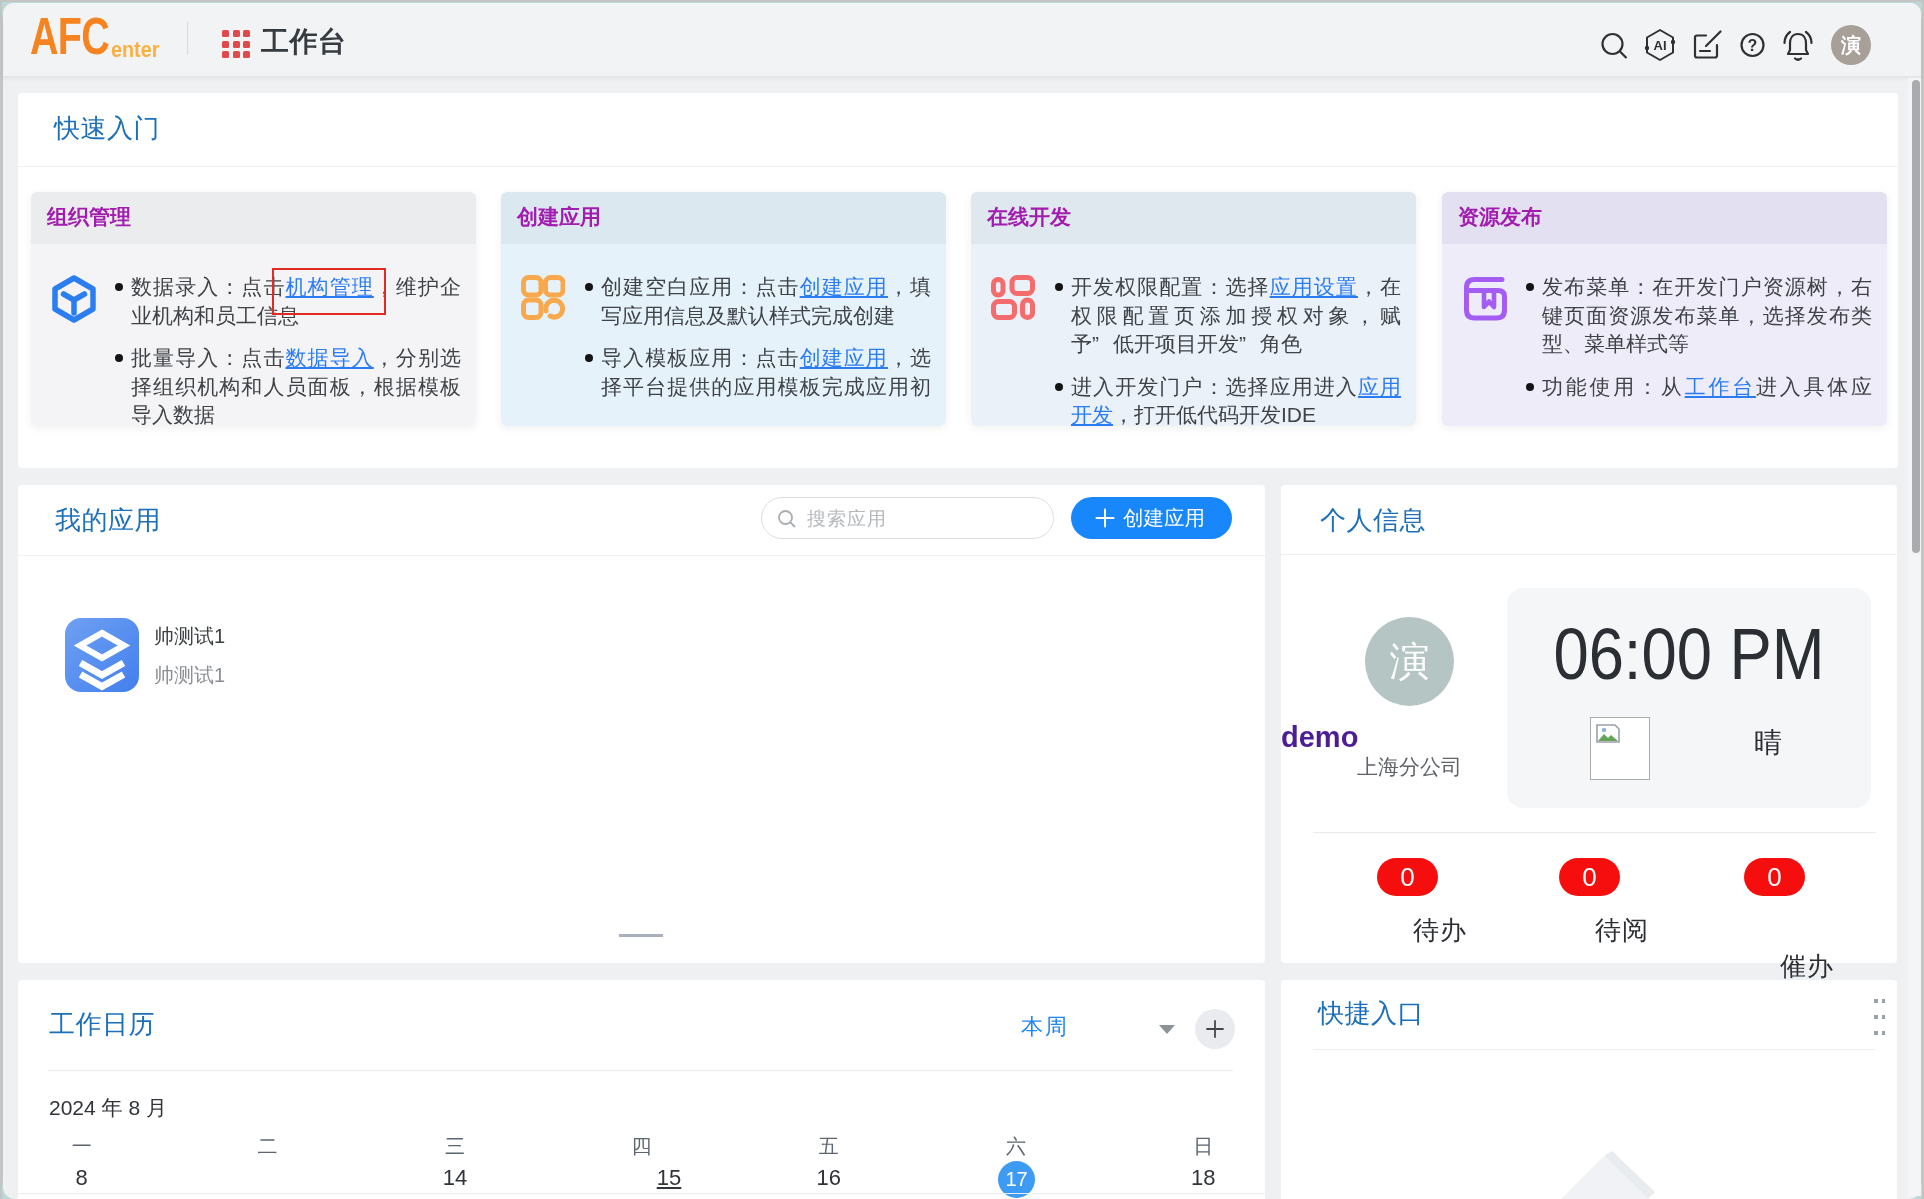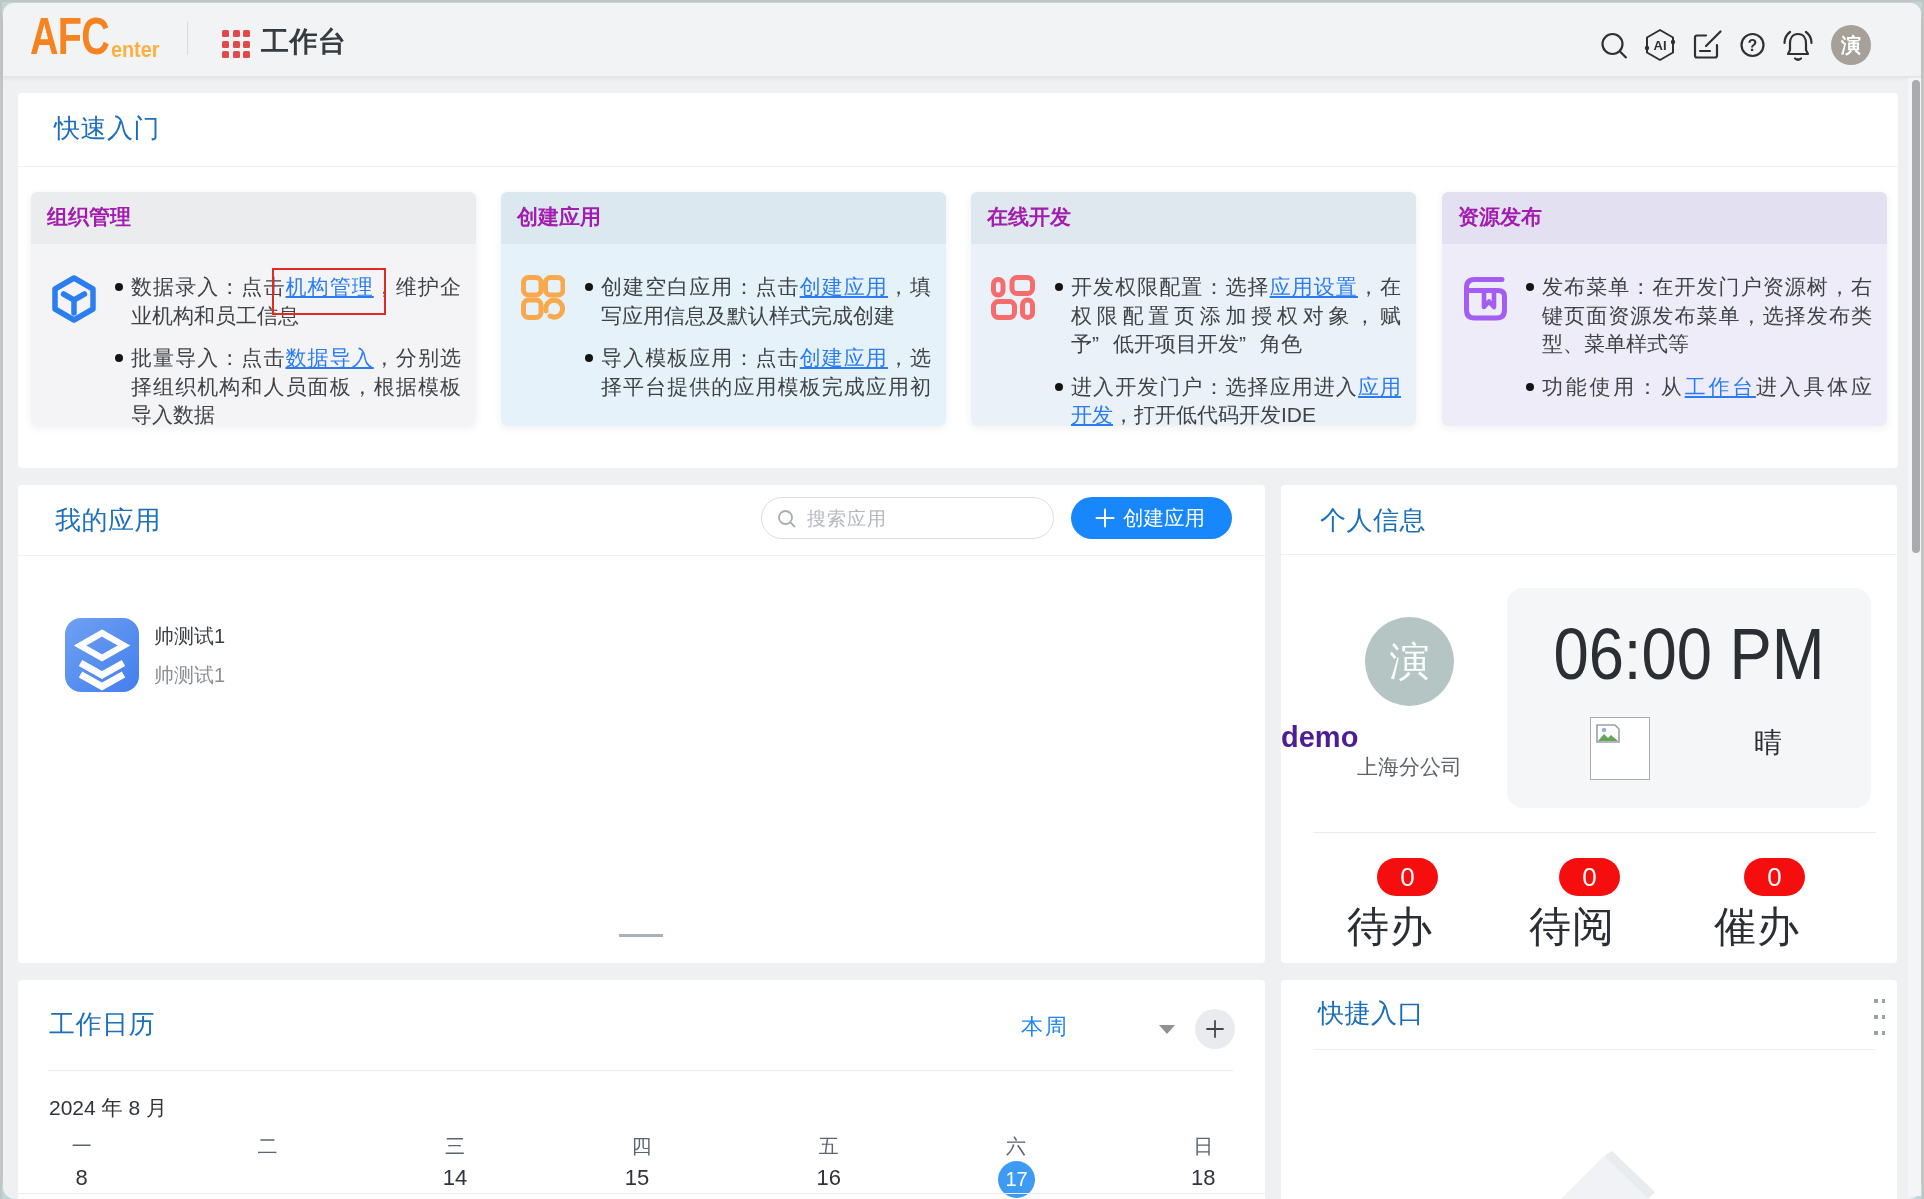--- a/index.html
+++ b/index.html
@@ -46,21 +46,21 @@
 .dash { position:absolute; left:619px; top:934px; width:44px; height:3px; background:#a9b0bc; }
 
 .avatar { position:absolute; left:1365px; top:617px; width:89px; height:89px; border-radius:50%; background:#b5c5c4; color:#fff; font-size:40px; text-align:center; line-height:89px; }
 .uname { position:absolute; left:1281px; top:723px; width:257px; text-align:left; font-size:29px; line-height:29px; font-weight:bold; color:#4c1d95; }
 .uorg { position:absolute; left:1281px; top:756px; width:257px; text-align:center; font-size:21px; line-height:21px; color:#5f6368; }
 .clockcard { position:absolute; left:1507px; top:588px; width:364px; height:220px; background:#f4f6f8; border-radius:16px; }
 .clocktime { position:absolute; left:0; top:30px; width:364px; text-align:center; font-size:72px; line-height:72px; color:#2b2e33; transform:scaleX(.88); transform-origin:50% 0; }
 .imgbox { position:absolute; left:83px; top:129px; width:60px; height:63px; background:#fff; border:1px solid #ababab; }
 .sunny { position:absolute; left:247px; top:141px; font-size:28px; line-height:28px; color:#2b2e33; }
 .badge { position:absolute; top:858px; width:61px; height:38px; background:#f60d0d; border-radius:19px; color:#fff; font-size:26px; font-weight:400; text-align:center; line-height:38px; }
-.blabel { position:absolute; top:913px; width:120px; text-align:left; font-size:42px; line-height:34px; color:#2b2e33; letter-spacing:1px;font-family:Liberation Mono, monospace; }
+.blabel { position:absolute; top:913px; width:120px; text-align:right; font-size:26px; line-height:34px; color:#2b2e33; letter-spacing:1px; }
 
 .cweek { position:absolute; top:1136px; width:60px; margin-left:-30px; text-align:center; font-size:20px; line-height:20px; color:#5d6670; }
 .cdate { position:absolute; top:1167px; width:60px; margin-left:-30px; text-align:center; font-size:22px; line-height:22px; color:#303339; }
 .c17 { position:absolute; left:998px; top:1161px; width:37px; height:37px; background:#3e9bf4; border-radius:50%; color:#fff; font-size:20px; text-align:center; line-height:37px; }
 .plusbtn { position:absolute; left:1195px; top:1009px; width:40px; height:40px; border-radius:50%; background:#e9ebee; }
 .dots6 { position:absolute; left:1874px; top:999px; width:11px; height:37px; }
 .dots6 i { position:absolute; width:3.5px; height:3.5px; background:#9aa0a6; }
 </style>
 </head>
 <body>
@@ -230,42 +230,42 @@
     </svg>
   </div>
   <div class="sunny">晴</div>
 </div>
 <div class="pdiv" style="left:1313px;top:832px;width:563px;background:#e9eaec;"></div>
 <div class="badge" style="left:1377px;">0</div>
 <div class="badge" style="left:1559px;">0</div>
 <div class="badge" style="left:1744px;">0</div>
 <div class="blabel" style="left:1347px;">待办</div>
 <div class="blabel" style="left:1529px;">待阅</div>
-<div class="blabel" style="left:1714px;">催办</div>
+<div class="blabel" style="left:1714px;margin-top:36px;">催办</div>
 
 <div class="panel" style="left:18px;top:980px;width:1247px;height:230px;"></div>
 <div class="ptitle" style="left:49px;top:1011px;">工作日历</div>
 <div style="position:absolute;left:1021px;top:1016px;font-size:22px;line-height:22px;color:#2186f0;letter-spacing:2px;">本周</div>
 <div class="abs" style="left:1159px;top:1025px;width:0;height:0;border-left:8px solid transparent;border-right:8px solid transparent;border-top:9px solid #8e9298;"></div>
 <div class="plusbtn">
   <svg class="abs" style="left:11px;top:11px;" width="18" height="18" viewBox="0 0 18 18" stroke="#43474c" stroke-width="1.8" stroke-linecap="round">
     <line x1="9" y1="1" x2="9" y2="17"></line>
       <line x1="1" y1="9" x2="17" y2="9"></line>
   </svg>
 </div>
 <div class="pdiv" style="left:48px;top:1070px;width:1185px;background:#e8eaed;"></div>
 <div style="position:absolute;left:49px;top:1094px;font-size:21px;color:#303339;">2024 年 8 月</div>
 <div class="cweek" style="left:81.7px;">一</div>
 <div class="cdate" style="left:81.7px;">8</div>
 <div class="cweek" style="left:267.6px;">二</div>
 <div class="cdate" style="left:267.6px;margin-top:33px;">13</div>
 <div class="cweek" style="left:454.9px;">三</div>
 <div class="cdate" style="left:454.9px;">14</div>
 <div class="cweek" style="left:641.5px;">四</div>
-<div class="cdate" style="left:637px;">15</div>
+<div class="cdate" style="left:669px;text-decoration:underline;">15</div>
 <div class="cweek" style="left:828.7px;">五</div>
 <div class="cdate" style="left:828.7px;">16</div>
 <div class="cweek" style="left:1015.9px;">六</div>
 <div class="cweek" style="left:1203.3px;">日</div>
 <div class="cdate" style="left:1203.3px;">18</div>
 <div class="c17">17</div>
 <div class="pdiv" style="left:18px;top:1193px;width:1247px;background:#ebedef;"></div>
 
 <div class="panel" style="left:1281px;top:980px;width:616px;height:230px;"></div>
 <div class="ptitle" style="left:1318px;top:1000px;">快捷入口</div>

